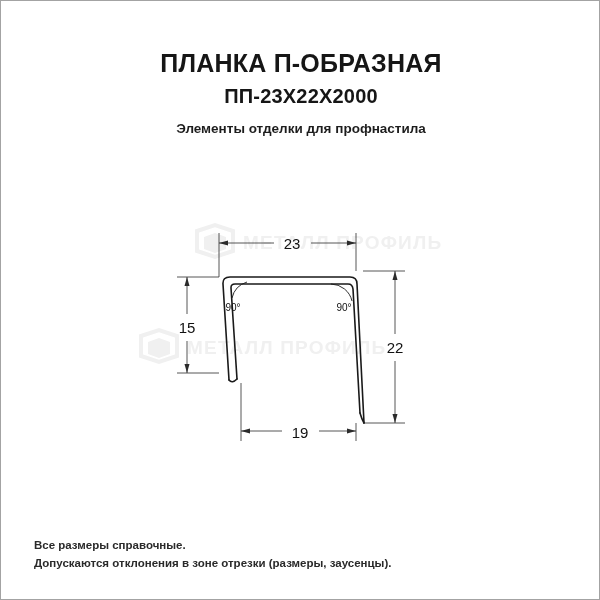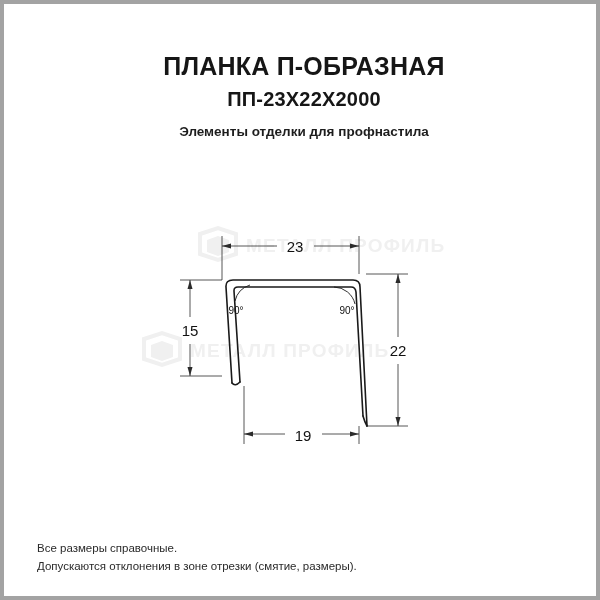--- a/index.html
+++ b/index.html
@@ -13,21 +13,21 @@
     font-family: "Liberation Sans", sans-serif;
     color: #1a1a1a;
     position: relative;
     overflow: hidden;
   }
   .page {
     position: absolute;
     left: 0; top: 0;
     width: 600px;
     height: 600px;
-    border: 4px solid #a3a3a3;
+    border: 1px solid #a3a3a3;
     box-sizing: border-box;
   }
   .header {
     position: absolute;
     left: 0;
     top: 48px;
     width: 600px;
     text-align: center;
   }
   .title-1 {
@@ -62,20 +62,21 @@
     position: absolute;
     left: 33px;
     top: 536px;
     width: 540px;
     font-size: 11.5px;
     color: #2a2a2a;
     line-height: 1.55;
   }
   .footer div {
     white-space: nowrap;
+    font-weight: bold;
   }
   svg { display: block; }
   .wm-text {
     font-family: "Liberation Sans", sans-serif;
     font-weight: bold;
     font-size: 19px;
     fill: #f0f0f0;
     letter-spacing: 1.2px;
   }
   .dim-text {
@@ -183,16 +184,16 @@
       <text class="dim-text" x="299" y="287" text-anchor="middle">19</text>
 
       <text class="ang-text" x="232" y="160" text-anchor="middle">90°</text>
       <text class="ang-text" x="343" y="160" text-anchor="middle">90°</text>
 
     </svg>
   </div>
 
   <div class="footer">
     <div>Все размеры справочные.</div>
-    <div>Допускаются отклонения в зоне отрезки (смятие, размеры).</div>
+    <div>Допускаются отклонения в зоне отрезки (размеры, заусенцы).</div>
   </div>
 
 </div>
 
 </body></html>

